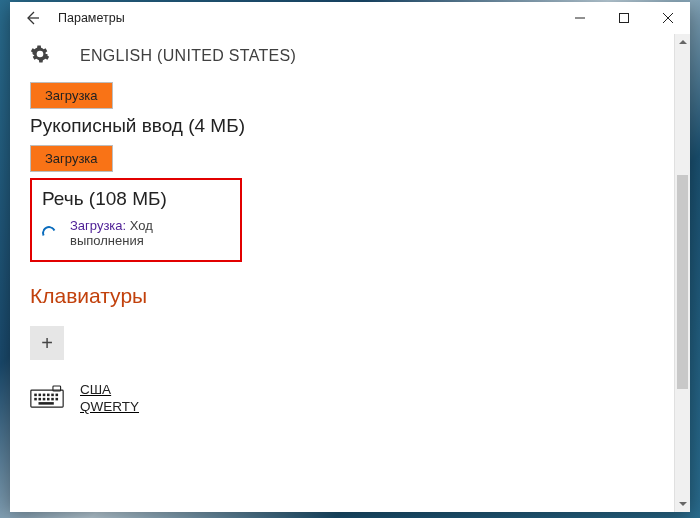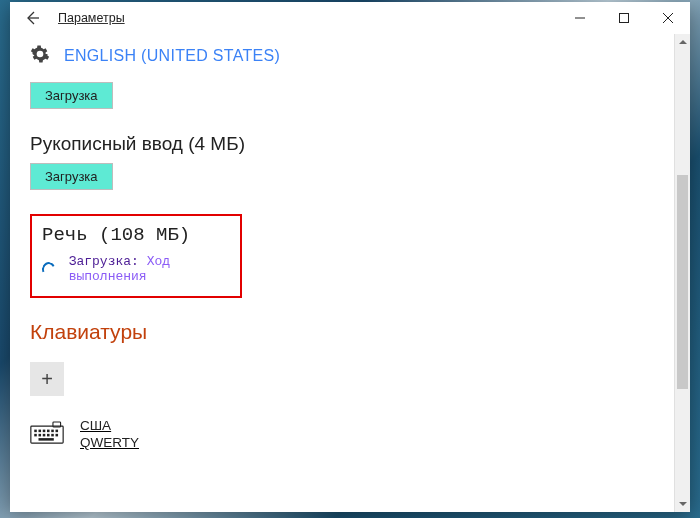--- a/index.html
+++ b/index.html
@@ -22,21 +22,20 @@
     display: flex;
     flex-direction: column;
   }
   .titlebar {
     display: flex;
     align-items: center;
     height: 32px;
     padding: 0 0 0 4px;
     font-size: 12px;
     color: #333;
-    text-decoration: underline;
   }
   .back-btn {
     width: 36px;
     height: 32px;
     display: flex;
     align-items: center;
     justify-content: center;
     color: #333;
   }
   .title-text { margin-left: 8px; font-size: 12.5px; color:#222; }
@@ -52,69 +51,68 @@
   }
   .header-row {
     display: flex;
     align-items: center;
     padding: 10px 20px 14px 20px;
     gap: 14px;
   }
   .gear svg { width: 20px; height: 20px; }
   .lang-title {
     font-size: 16px;
-    color: #3b82f6;
+    color: #404040;
     letter-spacing: 0.3px;
+    margin-left: 16px;
   }
   .content {
     padding: 0 20px 20px 20px;
     flex: 1;
     overflow: auto;
   }
   .dl-btn {
     display: inline-block;
-    background: #5eead4;
+    background: #f97316;
     border: 1px solid #bdbdbd;
     padding: 5px 14px;
     font-size: 13px;
     color: #222;
-    margin-bottom: 18px;
     cursor: pointer;
   }
   .section-label {
     font-size: 19px;
     color: #222;
     margin: 6px 0 8px 0;
   }
   .highlight-box {
     border: 2px solid #e20000;
     padding: 8px 10px 12px 10px;
     margin: 6px 0 22px 0;
     width: 212px;
-    font-family: Liberation Mono, monospace;
   }
   .highlight-box .section-label { margin-top: 0; }
   .progress-row {
     display: flex;
     align-items: center;
     gap: 14px;
     font-size: 13px;
     color: #222;
   }
   .spinner {
     width: 14px;
     height: 14px;
     border: 2px solid transparent;
     border-top-color: #0a6cbd;
     border-left-color: #0a6cbd;
     border-radius: 50%;
     transform: rotate(20deg);
   }
   .progress-prefix { color: #4c1d95; }
-  .progress-link { color: #8b5cf6; text-align: right; }
+  .progress-link { color: #404040; text-align: right; }
   .h2 {
     font-size: 21px;
     font-weight: 400;
     color: #c2410c;
     margin: 10px 0 18px 0;
   }
   .add-row {
     display: flex;
     align-items: center;
     gap: 16px;

